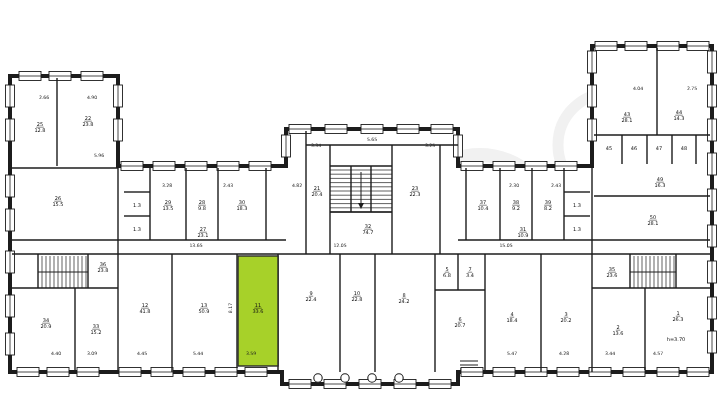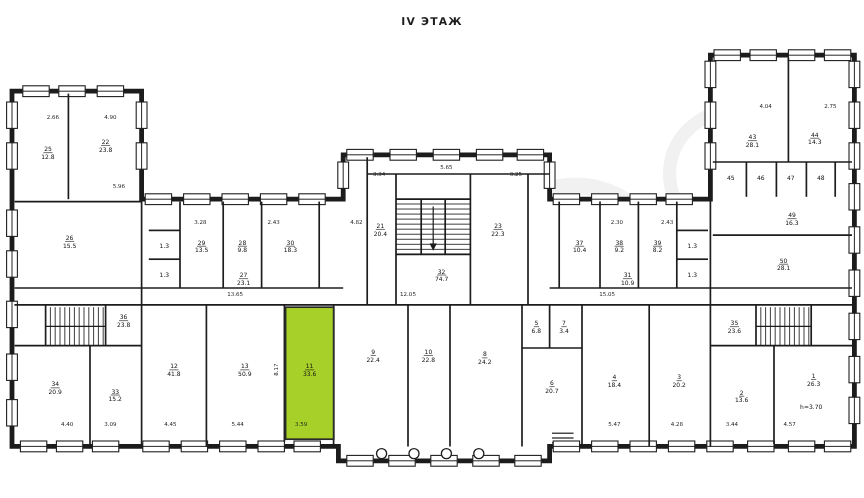--- a/index.html
+++ b/index.html
@@ -14,21 +14,20 @@
     position:absolute;top:14px;left:0;right:0;
     text-align:center;
     font-size:9px;font-weight:bold;letter-spacing:1px;color:#1d1d1d;
   }
   svg text{font-family:"DejaVu Sans", sans-serif;}
 </style>
 </head>
 <body>
 
 <div class="screen">
-  <div class="floor-title">IV ЭТАЖ</div>
   <div id="plan"><svg width="720" height="415" viewBox="0 0 720 415">
         <circle cx="480" cy="230" r="75" fill="none" stroke="#f1f1f1" stroke-width="14"></circle>
         <circle cx="170" cy="300" r="62" fill="none" stroke="#f1f1f1" stroke-width="12"></circle>
         <circle cx="610" cy="145" r="52" fill="none" stroke="#f1f1f1" stroke-width="11"></circle>
         <path d="M10,76 L118,76 L118,166 L286,166 L286,129 L458,129 L458,166 L592,166 L592,46 L712,46 L712,372 L458,372 L458,384 L282,384 L282,372 L10,372 Z" fill="#ffffff" stroke="#1c1c1c" stroke-width="4"></path>
         <line x1="460" y1="361" x2="478" y2="361" stroke="#1c1c1c" stroke-width="1"></line>
         <line x1="460" y1="365" x2="478" y2="365" stroke="#1c1c1c" stroke-width="1"></line>
         <line x1="460" y1="369" x2="478" y2="369" stroke="#1c1c1c" stroke-width="1"></line>
         <g>
           <rect x="19" y="71.5" width="22" height="9" fill="#fff" stroke="#1c1c1c" stroke-width="0.9"></rect>

